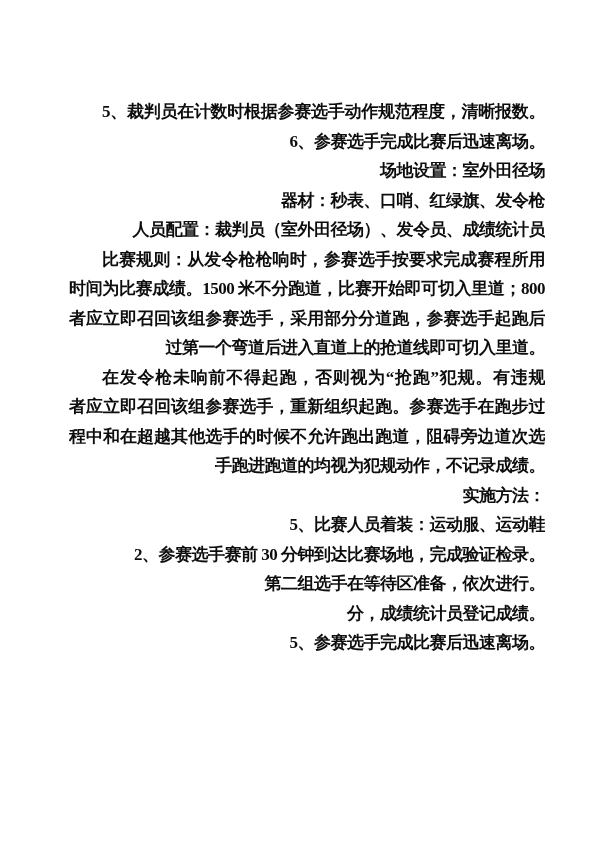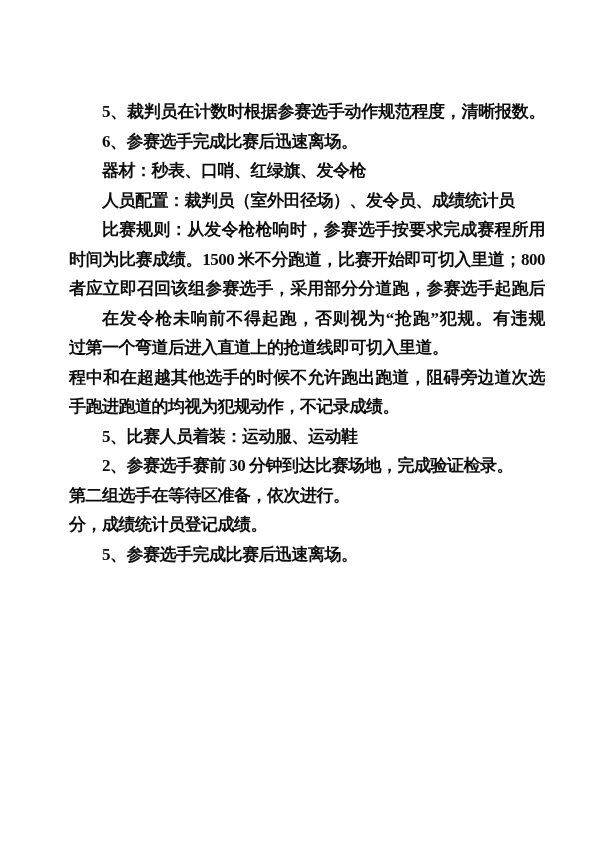--- a/index.html
+++ b/index.html
@@ -24,20 +24,21 @@
     top: 97px;
     width: 476px;
   }
   .line {
     height: 29.5px;
     line-height: 29.5px;
     font-size: 17px;
     letter-spacing: -0.5px;
     white-space: nowrap;
     overflow: hidden;
+    text-align: right;
   }
   .line.indent {
     padding-left: 33px;
   }
   .line.fill {
     white-space: normal;
     text-align: justify;
     text-align-last: justify;
   }
   .footer {
@@ -54,29 +55,32 @@
     font-family: "Liberation Serif", serif;
   }
 </style>
 </head>
 <body>
 
 <div class="page">
   <div class="text-block">
     <div class="line indent fill">5、裁判员在计数时根据参赛选手动作规范程度，清晰报数。</div>
     <div class="line indent">6、参赛选手完成比赛后迅速离场。</div>
+    <div class="line indent">场地设置：室外田径场</div>
     <div class="line indent">器材：秒表、口哨、红绿旗、发令枪</div>
     <div class="line indent">人员配置：裁判员（室外田径场）、发令员、成绩统计员</div>
     <div class="line indent fill">比赛规则：从发令枪枪响时，参赛选手按要求完成赛程所用</div>
     <div class="line fill">时间为比赛成绩。1500 米不分跑道，比赛开始即可切入里道；800</div>
     <div class="line fill">者应立即召回该组参赛选手，采用部分分道跑，参赛选手起跑后通</div>
+    <div class="line">过第一个弯道后进入直道上的抢道线即可切入里道。</div>
     <div class="line indent fill">在发令枪未响前不得起跑，否则视为“抢跑”犯规。有违规</div>
-    <div class="line">过第一个弯道后进入直道上的抢道线即可切入里道。</div>
+    <div class="line fill">者应立即召回该组参赛选手，重新组织起跑。参赛选手在跑步过</div>
     <div class="line fill">程中和在超越其他选手的时候不允许跑出跑道，阻碍旁边道次选</div>
     <div class="line">手跑进跑道的均视为犯规动作，不记录成绩。</div>
+    <div class="line indent">实施方法：</div>
     <div class="line indent">5、比赛人员着装：运动服、运动鞋</div>
     <div class="line indent">2、参赛选手赛前 30 分钟到达比赛场地，完成验证检录。</div>
     <div class="line">第二组选手在等待区准备，依次进行。</div>
     <div class="line">分，成绩统计员登记成绩。</div>
     <div class="line indent">5、参赛选手完成比赛后迅速离场。</div>
   </div>
 
   <div class="footer">
     <span class="page-number">4</span>
   </div>

